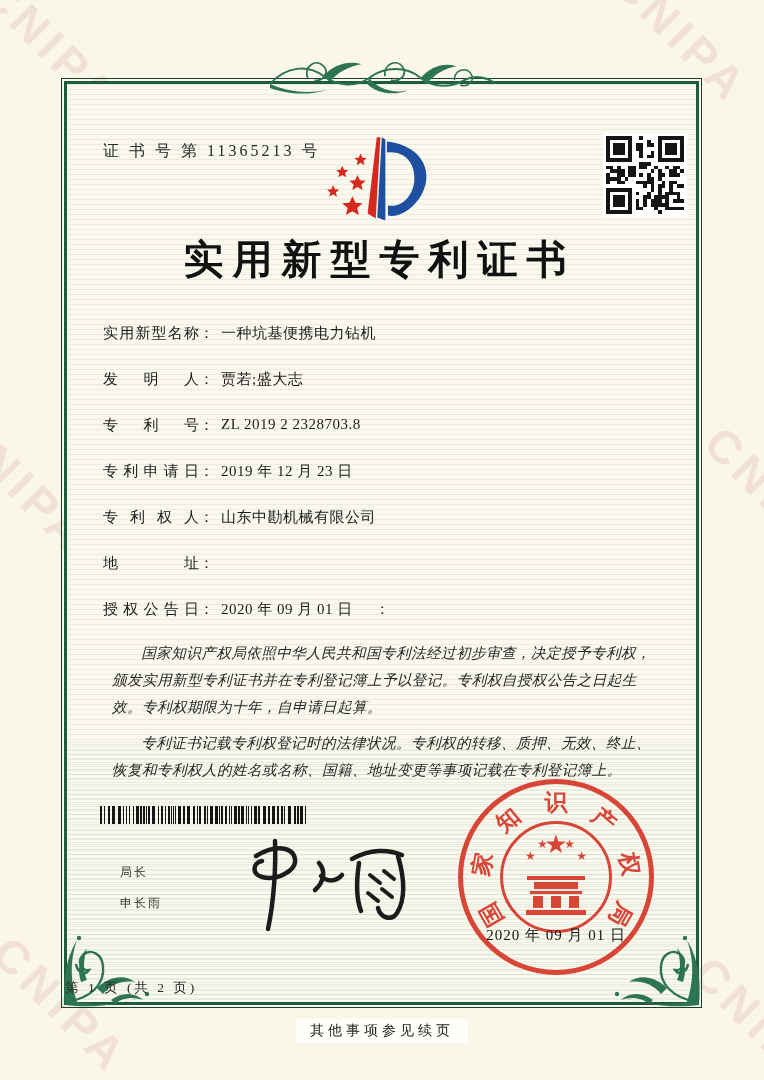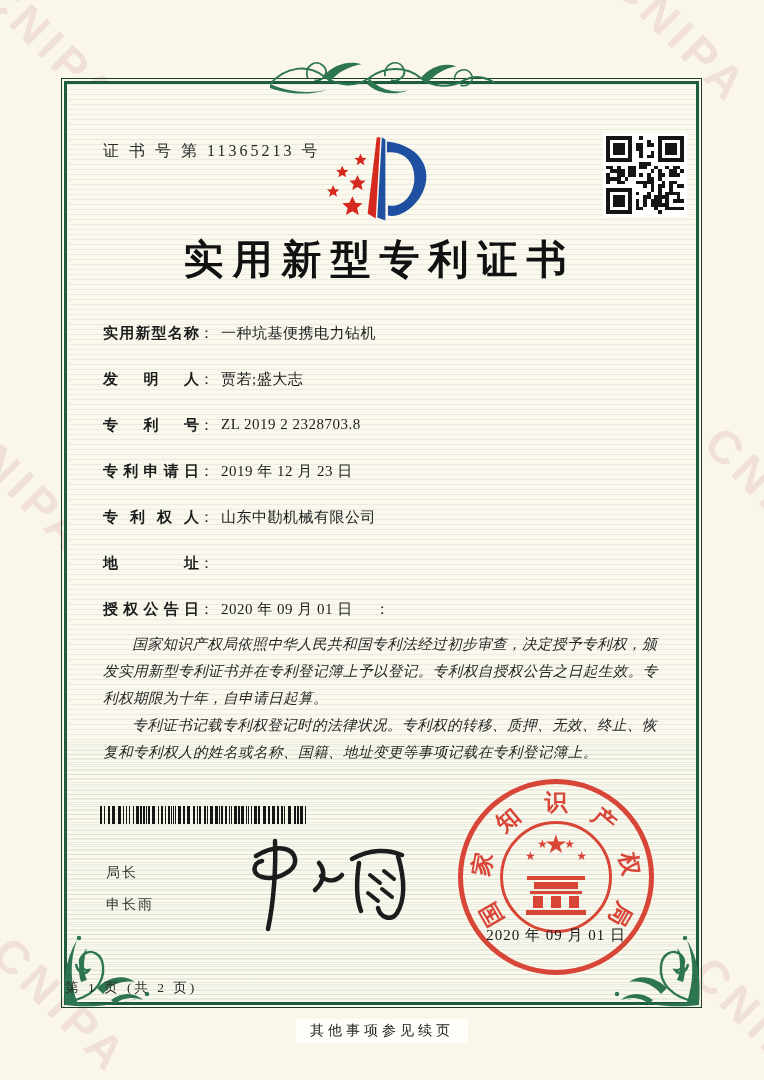--- a/index.html
+++ b/index.html
@@ -35,33 +35,33 @@
   .cert-number{position:absolute;z-index:5;left:103px;top:133px;font-size:16px;letter-spacing:3px;color:#2a2a2a;margin-top:8px;}
   .logo{position:absolute;z-index:5;left:326px;top:127px;width:132px;height:107px;}
   .qr{position:absolute;z-index:5;left:603px;top:133px;width:84px;height:84px;background:#fff;padding:3px;box-sizing:border-box;}
   .qr svg{width:100%;height:100%;}
   .page-title{
     position:absolute;z-index:5;left:65px;width:629px;top:232px;text-align:center;
     font-size:40px;font-weight:700;letter-spacing:9px;color:#111;
   }
   .fields{position:absolute;z-index:5;left:103px;top:324px;width:566px;font-size:15px;}
   .field-row{display:flex;align-items:flex-start;height:46px;}
-  .field-label{display:inline-block;width:96px;text-align:justify;text-align-last:justify;text-justify:inter-character;flex:none;font-weight:bold;}
+  .field-label{display:inline-block;width:96px;text-align:justify;text-align-last:justify;text-justify:inter-character;flex:none;}
   .field-colon{flex:none;}
   .field-value{margin-left:7px;letter-spacing:0.5px;white-space:nowrap;}
   .grant-row{display:flex;height:46px;}
   .grant-item{display:flex;}
   .grant-item + .grant-item{margin-left:22px;}
   .body-text{
     position:absolute;z-index:5;left:103px;top:631px;width:560px;
     font-size:14.6px;line-height:27px;font-style:italic;color:#262626;letter-spacing:0.4px;
   }
-  .body-text p{margin:0;text-indent:2em;font-style:italic;}
+  .body-text p{margin:9px;text-indent:2em;font-style:italic;}
   .barcode{position:absolute;z-index:5;left:100px;top:806px;width:210px;height:18px;}
-  .signer{position:absolute;z-index:5;left:106px;top:864px;font-family:"Liberation Sans","DejaVu Sans",sans-serif;font-size:14px;color:#333;}
+  .signer{position:absolute;z-index:5;left:120px;top:864px;font-family:"Liberation Sans","DejaVu Sans",sans-serif;font-size:12px;color:#333;}
   .signer div{margin-bottom:14px;letter-spacing:2px;}
   .signature{position:absolute;z-index:6;left:218px;top:836px;width:195px;height:98px;}
   .seal{position:absolute;z-index:6;left:458px;top:779px;width:196px;height:196px;opacity:0.93;}
   .seal-ring{position:absolute;inset:0;border:5px solid var(--seal-red);border-radius:50%;}
   .seal-arc{position:absolute;inset:0;}
   .seal-ch{
     position:absolute;left:50%;top:50%;width:28px;height:28px;margin:-14px 0 0 -14px;
     text-align:center;line-height:28px;transform-origin:center;
     font:700 23px "Liberation Serif",serif;color:var(--seal-red);
   }

